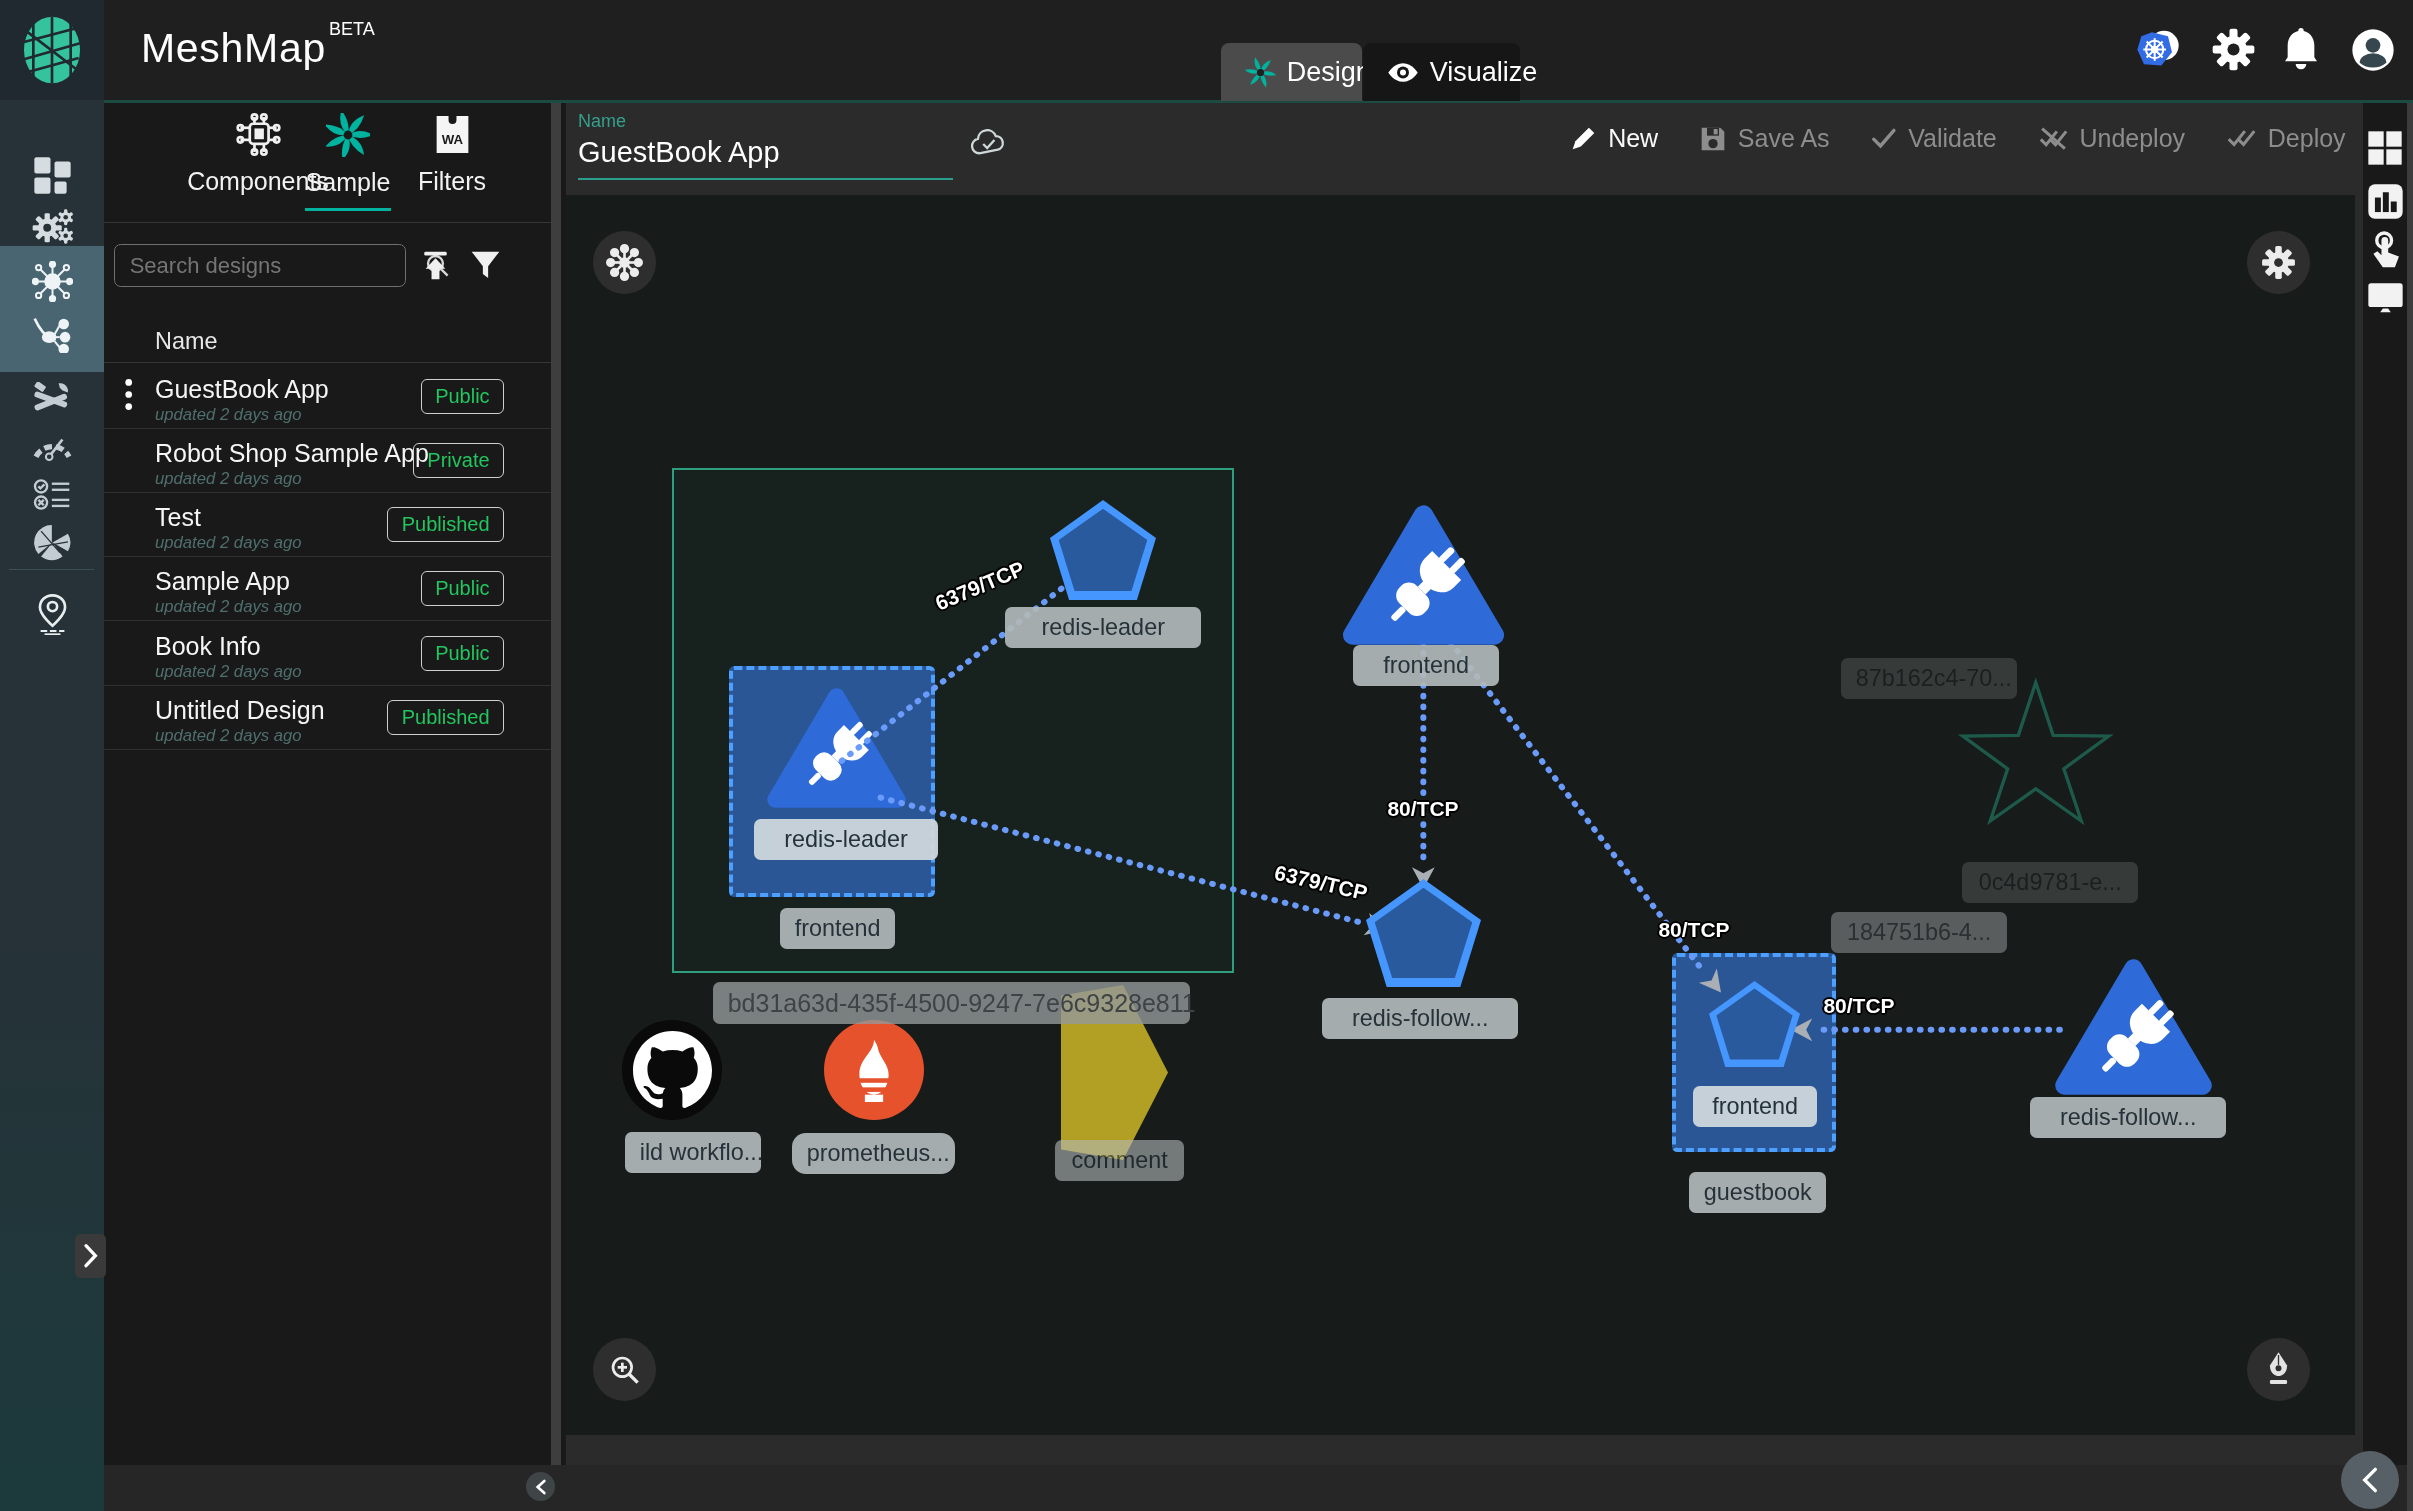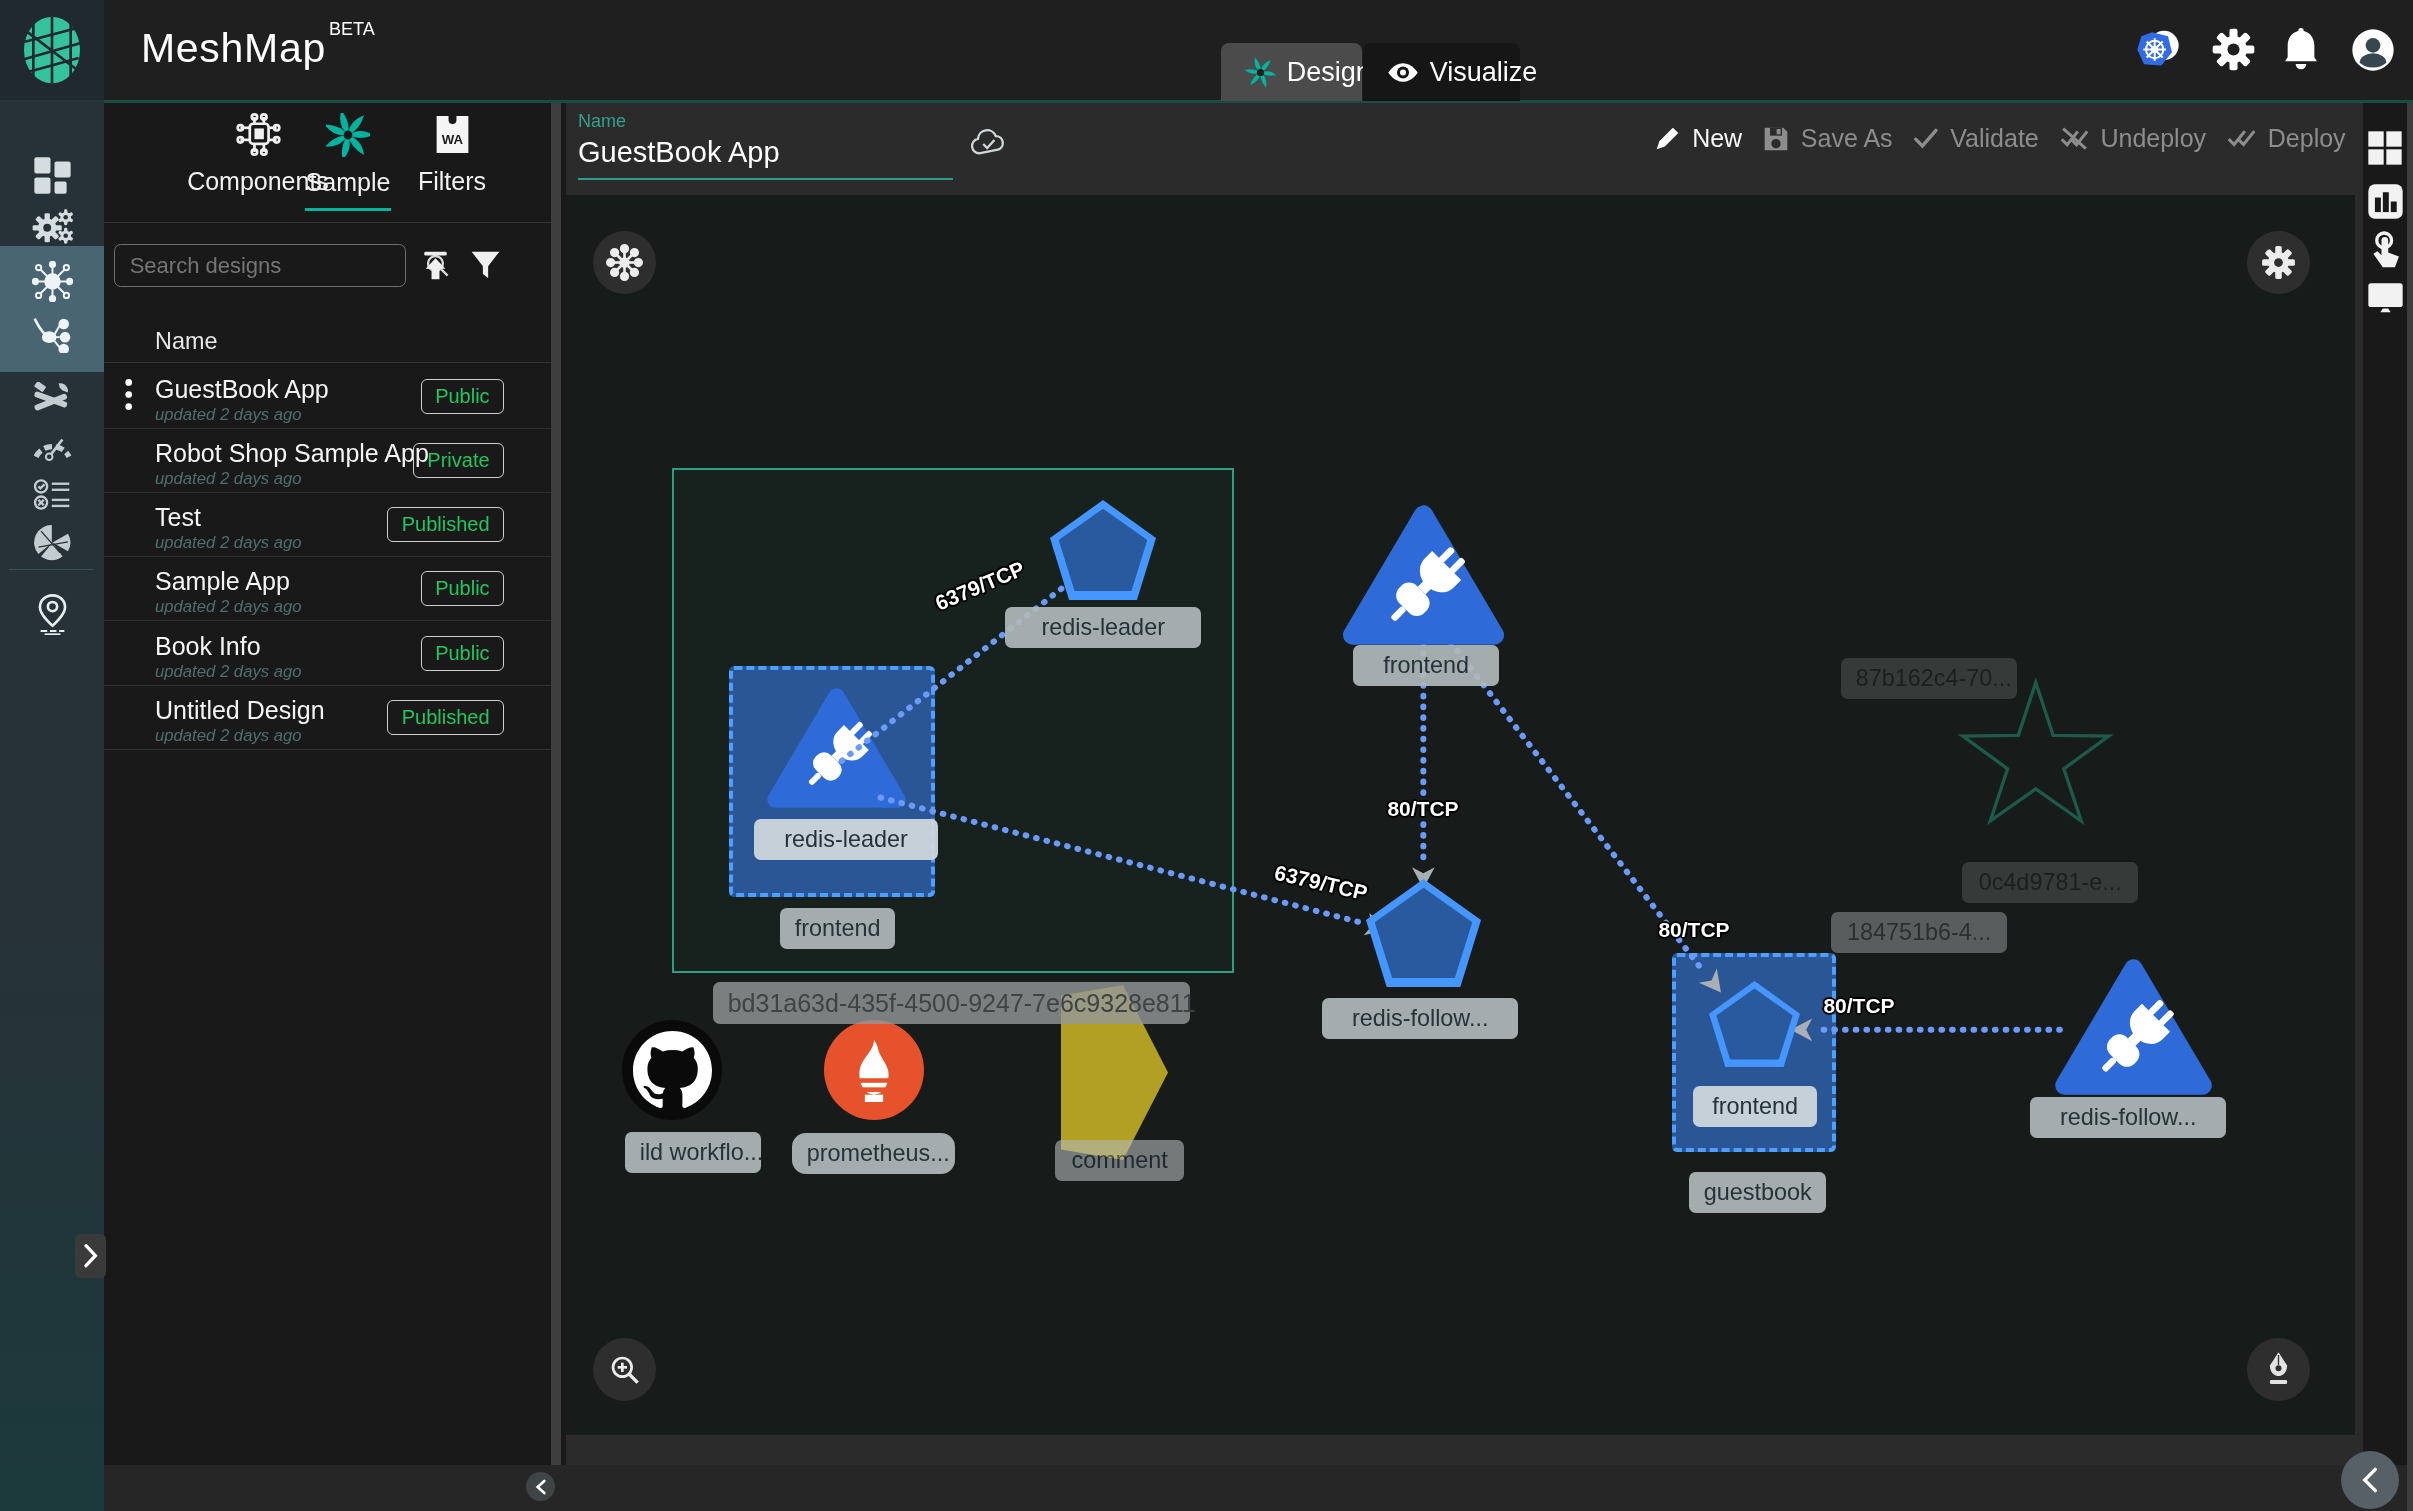--- a/index.html
+++ b/index.html
@@ -33,21 +33,21 @@
   .dname{position:absolute;left:51px;top:10.7px;font-size:25px;color:#f5f5f5;white-space:nowrap;}
   .dupd{position:absolute;left:51px;top:41px;font-size:16.7px;font-style:italic;color:#4f6f6d;}
   .dbadge{position:absolute;right:47px;top:14.7px;font-size:20px;color:#22c55e;border:1.3px solid #cfcfcf;border-radius:6px;padding:5.4px 13.4px;}
   #panel-scroll{position:absolute;left:447px;top:0;width:10px;height:1365px;background:#3e3e3e;}
   #drawer-toggle{position:absolute;left:75px;top:1234px;width:31px;height:44px;background:#3a3a3a;border-radius:5.4px;display:flex;align-items:center;justify-content:center;z-index:45;}
   
   #main{position:absolute;left:566px;top:100px;width:1797px;height:1365px;background:#2b2b2b;z-index:10;}
   #name-label{position:absolute;left:12px;top:10.7px;font-size:18px;color:#33a08c;}
   #name-input{position:absolute;left:12px;top:36px;width:375px;background:transparent;border:none;outline:none;border-bottom:2px solid #2a9d8f;color:#fff;font-size:29px;padding:0 0 9.4px 0;font-family:"Liberation Sans",sans-serif;}
   #cloud-ok{position:absolute;left:404px;top:28px;}
-  #actions{position:absolute;right:17.4px;top:24px;display:flex;gap:20px;align-items:center;}
+  #actions{position:absolute;right:17.4px;top:24px;display:flex;gap:41px;align-items:center;}
   .action{display:flex;align-items:center;gap:10.7px;font-size:25px;color:#8d8d8d;}
   .action.primary{color:#fafafa;}
   
   #canvas{position:absolute;left:566px;top:195px;width:1789px;height:1240px;background:#171b19;overflow:hidden;z-index:12;}
   .group-teal{position:absolute;border:2px solid #2f9e7f;background:rgba(47,158,127,0.05);}
   .group-teal.dashed{border:3.3px dashed #2a9e82;}
   .group-blue{position:absolute;background:#2a5695;border:4.7px dashed #4da0ff;border-radius:5.4px;box-sizing:border-box;}
   .chip{position:absolute;background:rgba(178,184,186,0.92);color:#26323a;font-size:23.4px;line-height:1;padding:8.7px 14.7px;border-radius:6.7px;white-space:nowrap;text-align:center;z-index:6;}
   .chip.inner{background:rgba(206,215,219,0.95);}
   .chip.dim{opacity:0.22;}

